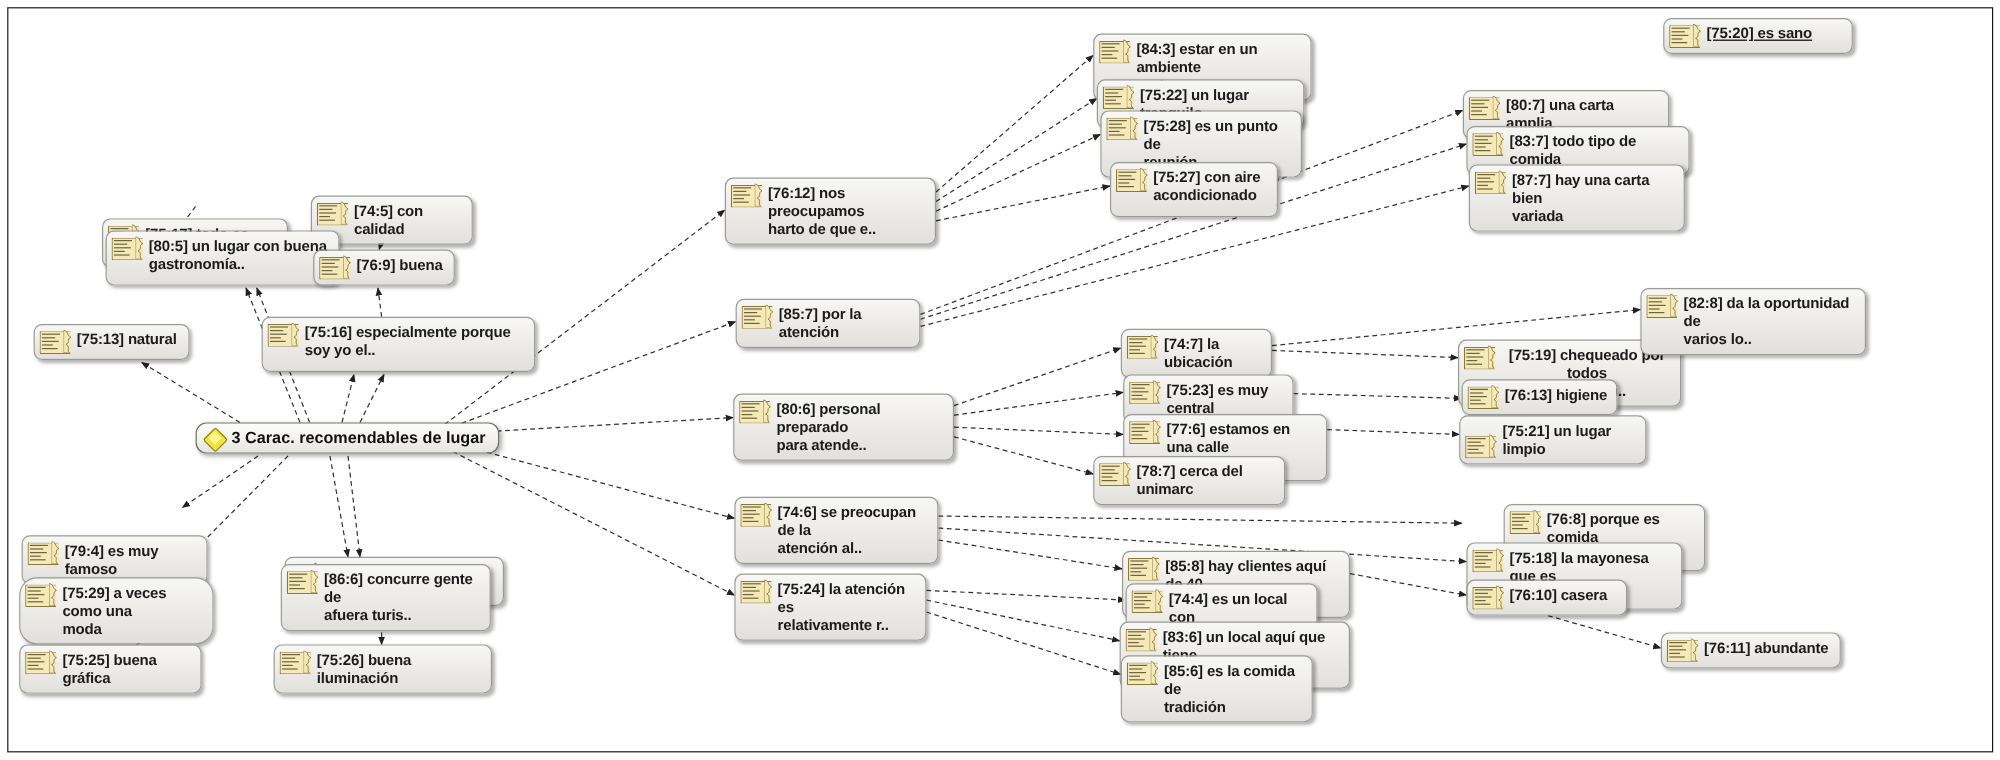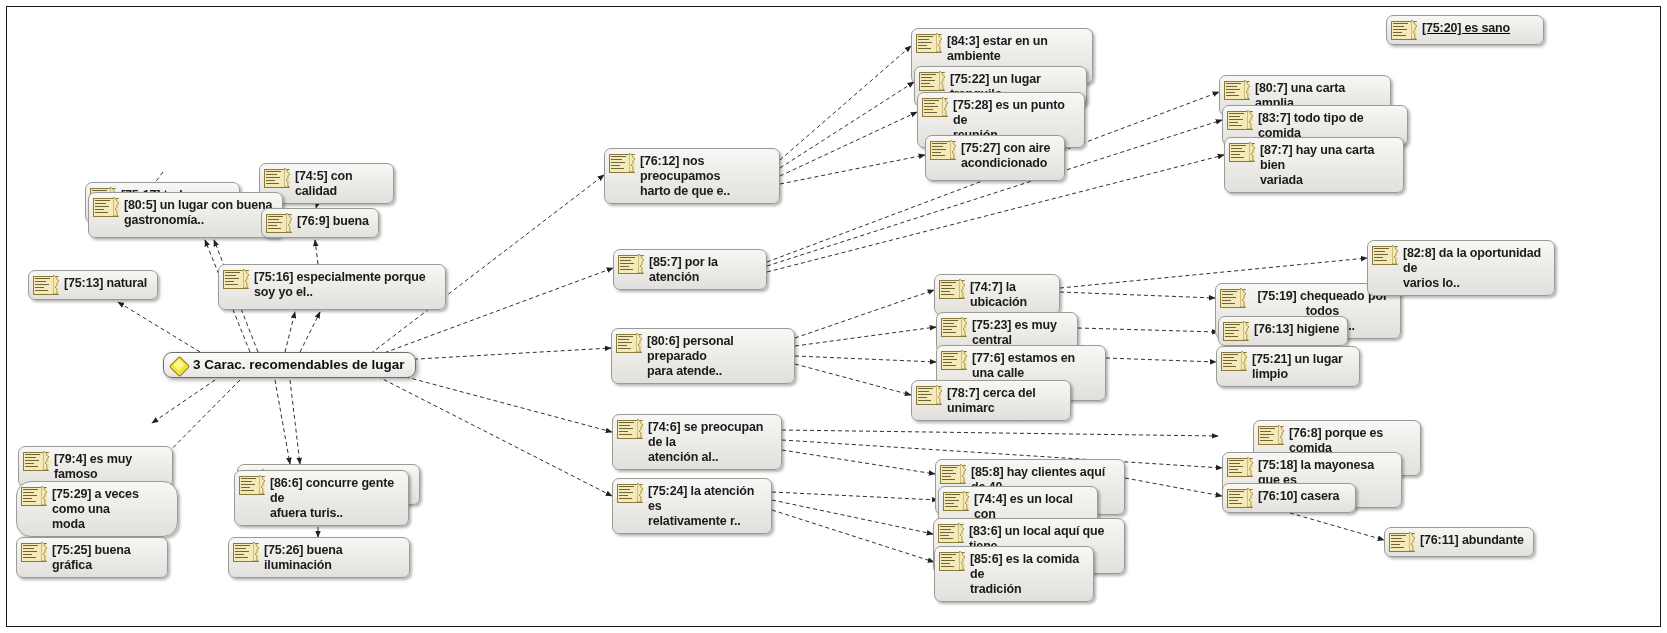--- a/index.html
+++ b/index.html
@@ -642,21 +642,21 @@
             <i></i>
             <i></i>
             <i></i>
           </span>
           <svg class="tear" viewBox="0 0 7 19" preserveAspectRatio="none">
             <path d="M0,0 C5,2 2,4 6,6 C2,8 6,10 2,12 C6,14 2,16 5,19 L0,19 Z" fill="#f5e9b8" stroke="#8a7a3a" stroke-width="0.8"></path>
           </svg>
         </span>
         <span class="label">[76:13] higiene</span>
       </div>
-      <div class="node" id="n-q75_21" style="left: 1216px; top: 346px; width: 144px; min-height: 30px; z-index: 39;">
+      <div class="node" id="n-q75_21" style="left: 1216px; top: 346px; width: 156px; min-height: 30px; z-index: 39; align-items: flex-end;">
         <span class="qicon">
           <span class="pg"></span>
           <span class="lines">
             <i></i>
             <i></i>
             <i></i>
             <i></i>
             <i></i>
           </span>
           <svg class="tear" viewBox="0 0 7 19" preserveAspectRatio="none">

